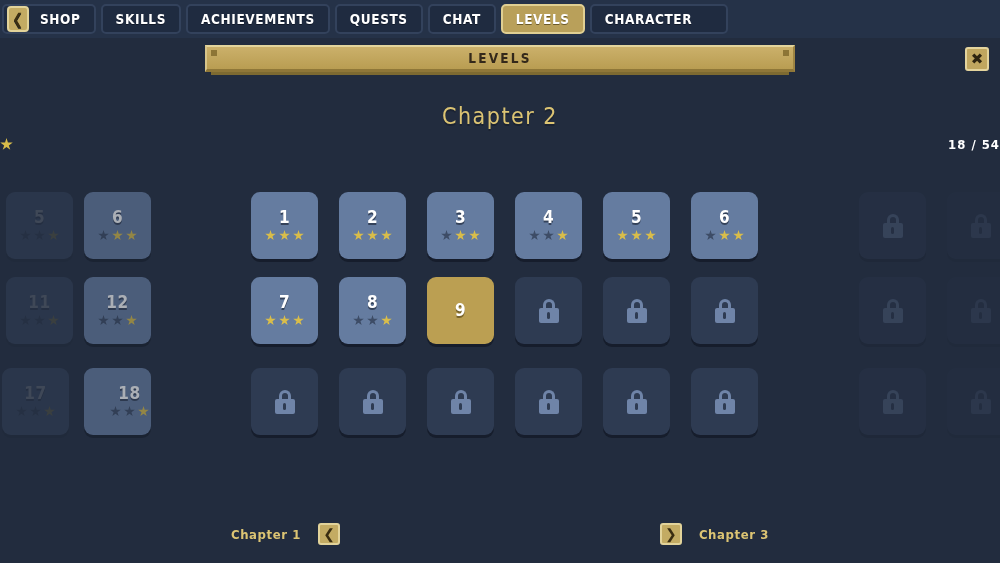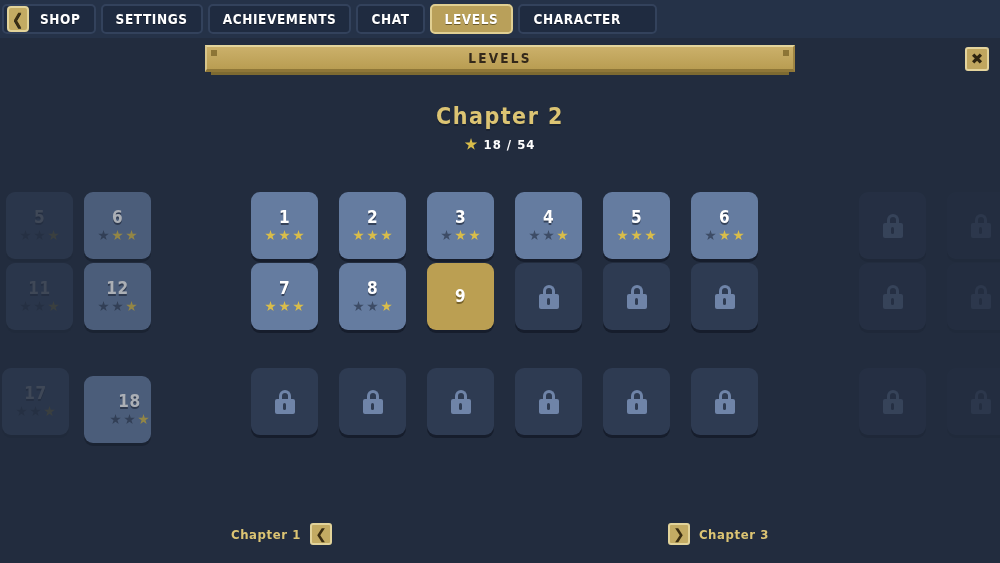--- a/index.html
+++ b/index.html
@@ -117,29 +117,29 @@
   }
 
   
   .chapter-title {
     position: absolute;
     left: 0; top: 103px; width: 1000px;
     text-align: center;
     color: #dcc濃;
     color: #dcc473;
     font-size: 23px;
-    font-weight: bold;
+    font-weight: normal;
     letter-spacing: 1.5px;
     font-family: "DejaVu Sans Condensed", "Liberation Sans Narrow", "Liberation Sans", sans-serif;
     text-shadow: 0 2px 0 #1a2231;
   }
   .starcount {
     position: absolute;
     left: 0; top: 137px; width: 1000px;
-    display: flex; align-items: center; justify-content: center; gap: 6px;
+    display: flex; align-items: center; justify-content: space-between; gap: 6px;
     color: #ffffff;
     font-size: 13px;
     font-weight: bold;
     letter-spacing: 1px;
     font-family: "DejaVu Sans Condensed", "Liberation Sans Narrow", "Liberation Sans", sans-serif;
   }
 
   
   .star {
     display: inline-block;
@@ -155,21 +155,21 @@
     position: absolute;
     left: 0; top: 192px;
     width: 1000px; height: 258px;
   }
   .gridrow {
     position: absolute;
     left: 0; width: 1000px; height: 68px;
     display: flex; align-items: center;
   }
   .gridrow.r0 { top: 0px; }
-  .gridrow.r1 { top: 71px; }
+  .gridrow.r1 { top: 85px; }
   .gridrow.r2 { top: 176px; }
 
   .tile {
     position: absolute;
     width: 67px; height: 67px;
     border-radius: 9px;
     background: #657ca0;
     box-shadow: 0 3px 0 rgba(12,18,30,0.55);
     display: flex; flex-direction: column;
     align-items: center; justify-content: center;
@@ -226,21 +226,21 @@
 
   
   .faded-a { opacity: 0.62; }
   .faded-b { opacity: 0.26; }
   .faded-c { opacity: 0.13; }
 
   
   .chapnav {
     position: absolute;
     top: 522px; height: 24px;
-    display: flex; align-items: center; gap: 9px;
+    display: flex; align-items: center; gap: 17px;
   }
   .chapnav.prev { left: 231px; }
   .chapnav.next { right: 231px; }
   .chapnav .lbl {
     color: #dcc473;
     font-size: 13px;
     font-weight: bold;
     letter-spacing: 0.6px;
     font-family: "DejaVu Sans Condensed", "Liberation Sans Narrow", "Liberation Sans", sans-serif;
   }
@@ -261,24 +261,27 @@
 
   <div class="tabbar-bg"></div>
   <div class="tabbar" id="tabbar">
       <div class="tab first">
         <span>SHOP</span>
         <span class="navarrow left">
           <span>❮</span>
         </span>
       </div>
       <div class="tab">
-        <span>SETTINGS</span>
+        <span>SKILLS</span>
       </div>
       <div class="tab">
         <span>ACHIEVEMENTS</span>
+      </div>
+      <div class="tab">
+        <span>QUESTS</span>
       </div>
       <div class="tab">
         <span>CHAT</span>
       </div>
       <div class="tab active">
         <span>LEVELS</span>
       </div>
       <div class="tab last">
         <span>CHARACTER</span>
       </div>
@@ -473,21 +476,21 @@
           <div class="tile" style="left: 2px; top: 0px;">
             <div class="num">17</div>
             <div class="stars">
               <span class="star sm dark"></span>
               <span class="star sm dark"></span>
               <span class="star sm"></span>
             </div>
           </div>
         </div>
         <div class="faded-a" style="position: absolute; left: 0px; top: 0px;">
-          <div class="tile" style="left: 84px; top: 8px; padding-left: 24px;">
+          <div class="tile" style="left: 84px; top: 0px; padding-left: 24px;">
             <div class="num">18</div>
             <div class="stars">
               <span class="star sm dark"></span>
               <span class="star sm dark"></span>
               <span class="star sm"></span>
             </div>
           </div>
         </div>
         <div class="tile locked" style="left: 251px; top: 0px;">
           <div class="lock">

